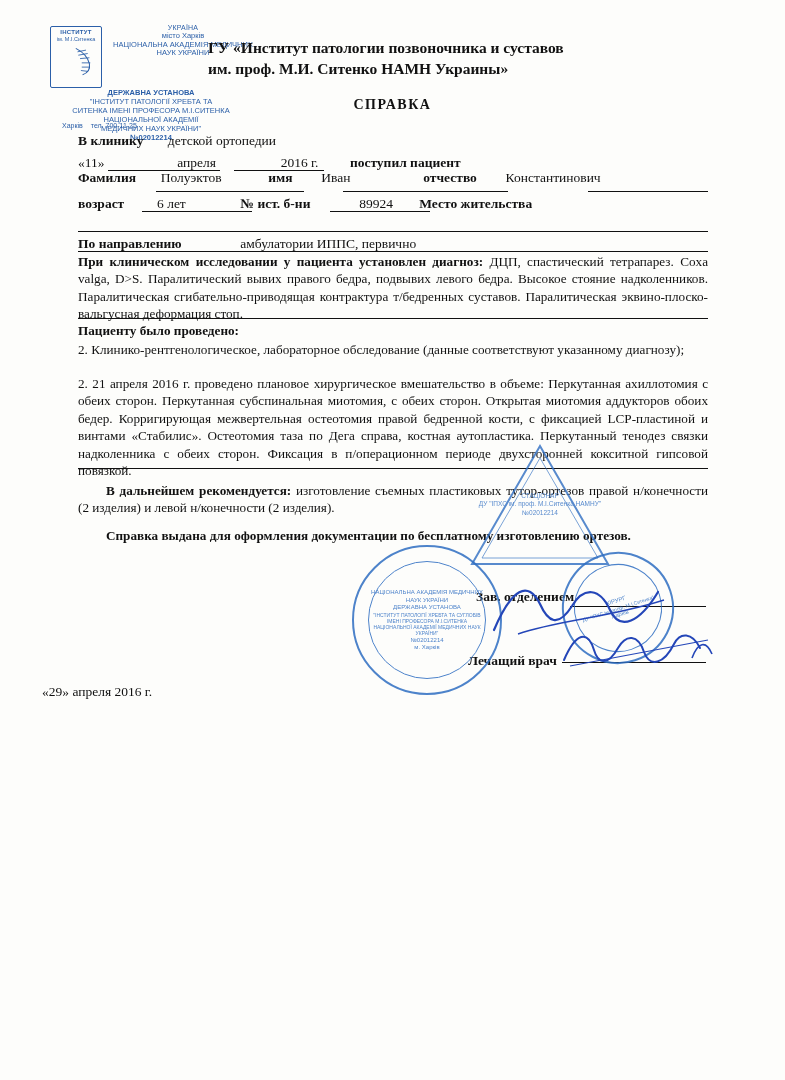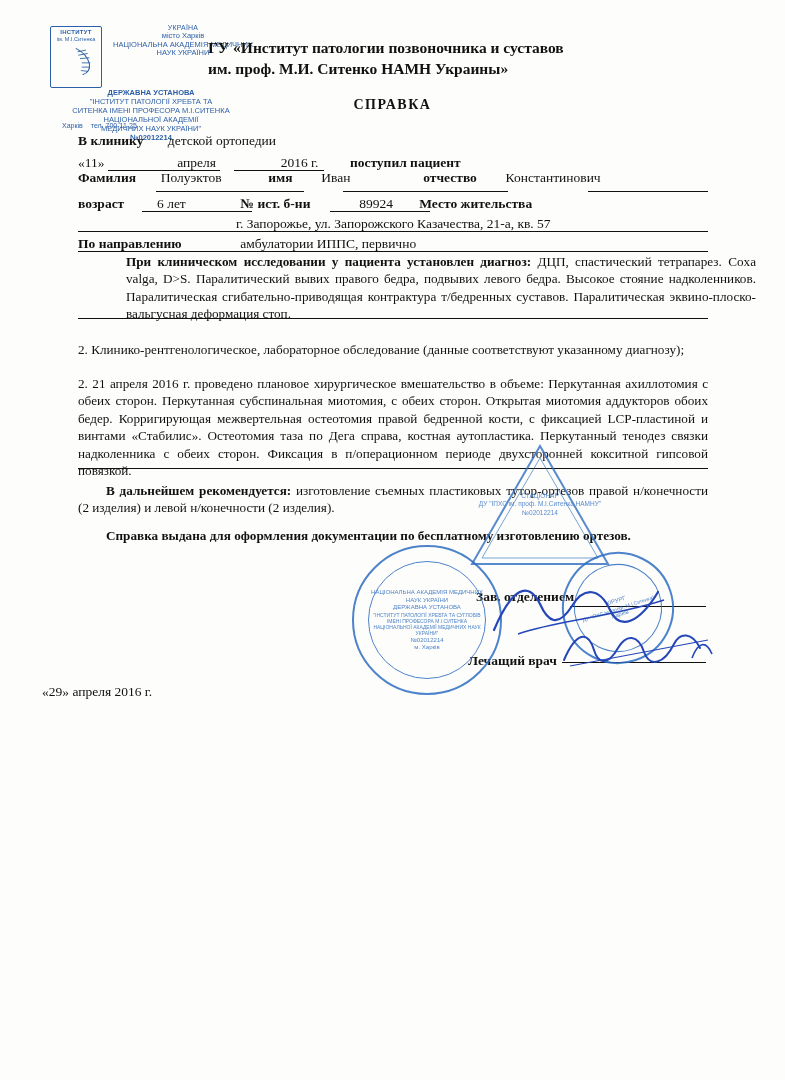--- a/index.html
+++ b/index.html
@@ -256,37 +256,35 @@
     <span>6 лет</span>
     <span style="display:inline-block;width:48px"></span>
     <span class="lbl">№ ист. б-ни</span>
     <span style="display:inline-block;width:42px"></span>
     <span>89924</span>
     <span class="lbl" style="margin-left:23px">Место жительства</span>
   </div>
   <div class="rule" style="left:142px; top:211px; width:110px;"></div>
   <div class="rule" style="left:330px; top:211px; width:100px;"></div>
 
-  <div class="fline" style="left:236px; top:216px;">
-    <span>г. Запорожье, ул. Запорожского Казачества, 21-а, кв. 57</span>
-  </div>
   <div class="rule" style="left:78px; top:231px; width:630px;"></div>
 
   <div class="fline" style="left:78px; top:236px;">
     <span class="lbl">По направлению</span>
     <span style="display:inline-block;width:52px"></span>
     <span>амбулатории ИППС, первично</span>
   </div>
   <div class="rule" style="left:78px; top:251px; width:630px;"></div>
 
-  <div class="para" style="left:78px; top:253px; width:630px;margin-left:48px;">
+  <div class="para" style="left:78px; top:253px; width:630px;">
     <span class="b">При клиническом исследовании у пациента установлен диагноз:</span><span> ДЦП, спастический тетрапарез. Coxa valga, D&gt;S. Паралитический вывих правого бедра, подвывих левого бедра. Высокое стояние надколенников. Паралитическая сгибательно-приводящая контрактура т/бедренных суставов. Паралитическая эквино-плоско-вальгусная деформация стоп.</span>
   </div>
   <div class="rule" style="left:78px; top:318px; width:630px;"></div>
 
+  <div class="para b" style="left:78px; top:322px; width:630px;">Пациенту было проведено:</div>
   <div class="para" style="left:78px; top:341px; width:630px;">2.  Клинико-рентгенологическое, лабораторное обследование (данные соответствуют указанному диагнозу);</div>
   <div class="para" style="left:78px; top:375px; width:630px;">2. 21 апреля 2016 г. проведено плановое хирургическое вмешательство в объеме: Перкутанная ахиллотомия с обеих сторон. Перкутанная субспинальная миотомия, с обеих сторон. Открытая миотомия аддукторов обоих бедер. Корригирующая межвертельная остеотомия правой бедренной кости, с фиксацией LCP-пластиной и винтами «Стабилис». Остеотомия таза по Дега справа, костная аутопластика. Перкутанный тенодез связки надколенника с обеих сторон. Фиксация в п/операционном периоде двухсторонней кокситной гипсовой повязкой.</div>
   <div class="rule" style="left:78px; top:468px; width:630px;"></div>
 
   <div class="para" style="left:78px; top:482px; width:630px; text-indent:28px;">
     <span class="b">В дальнейшем рекомендуется:</span><span> изготовление съемных пластиковых тутор-ортезов правой н/конечности (2 изделия) и левой н/конечности (2 изделия).</span>
   </div>
 
   <div class="para b" style="left:78px; top:527px; width:630px; text-indent:28px;">Справка выдана для оформления документации по бесплатному изготовлению ортезов.</div>
 

